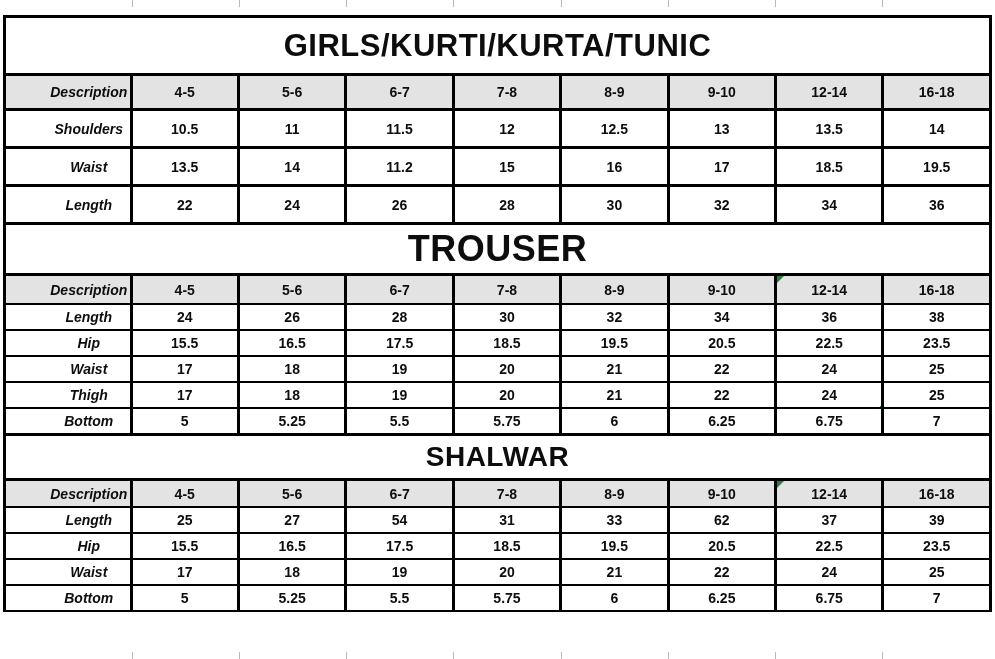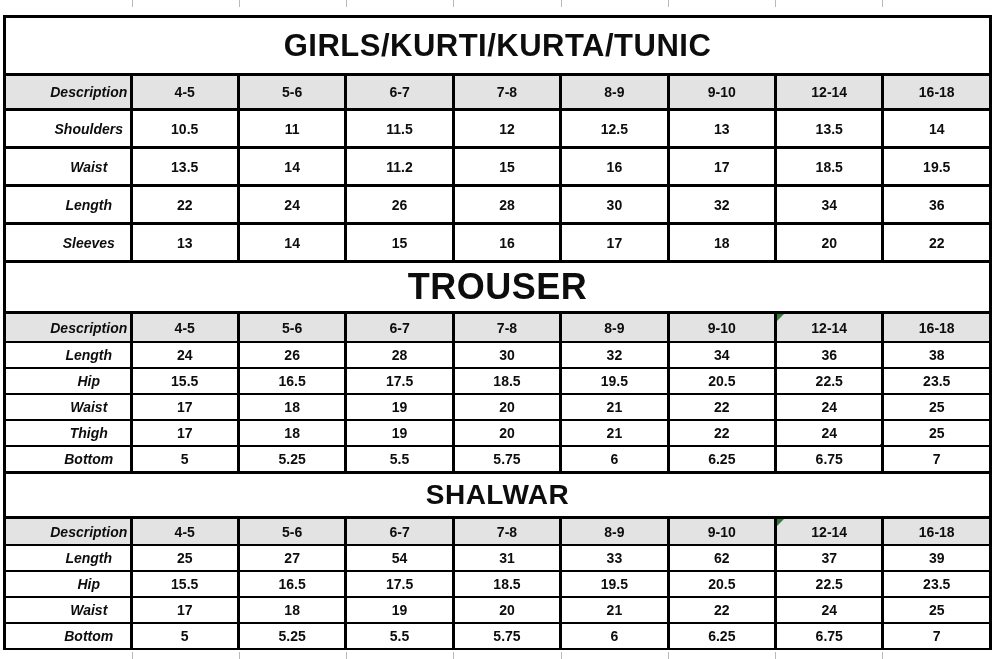--- a/index.html
+++ b/index.html
@@ -157,31 +157,20 @@
             <td class="label-cell">Length</td>
             <td>22</td>
             <td>24</td>
             <td>26</td>
             <td>28</td>
             <td>30</td>
             <td>32</td>
             <td>34</td>
             <td>36</td>
           </tr>
-          <tr class="data-row s0">
-            <td class="label-cell">Sleeves</td>
-            <td>13</td>
-            <td>14</td>
-            <td>15</td>
-            <td>16</td>
-            <td>17</td>
-            <td>18</td>
-            <td>20</td>
-            <td>22</td>
-          </tr>
           <tr class="title-row s1">
             <td colspan="9">TROUSER</td>
           </tr>
           <tr class="header-row s1">
             <td class="desc-header">Description</td>
             <td>4-5</td>
             <td>5-6</td>
             <td>6-7</td>
             <td>7-8</td>
             <td>8-9</td>

